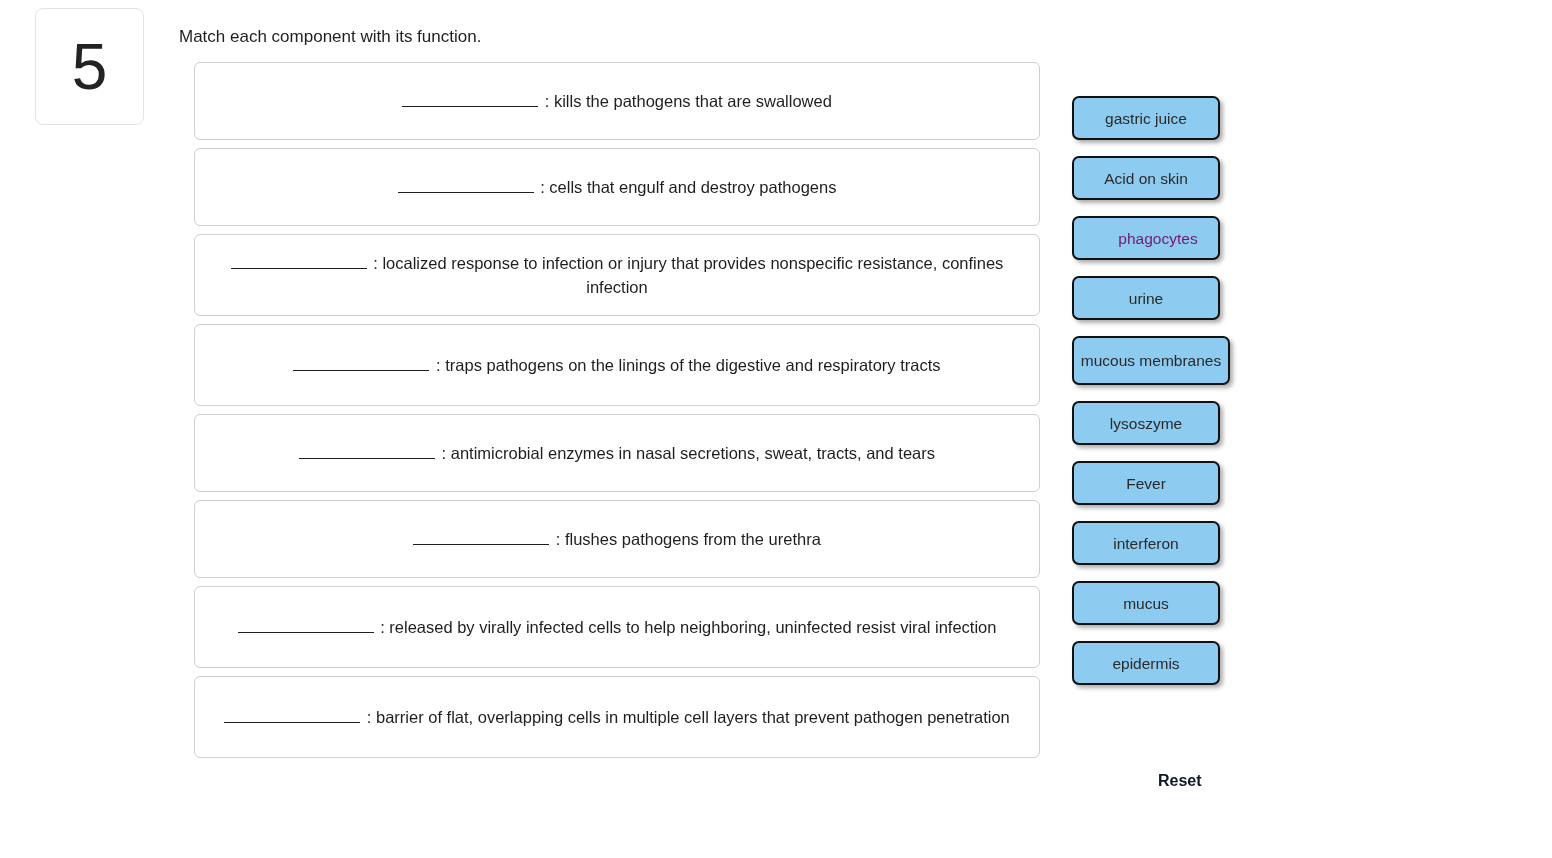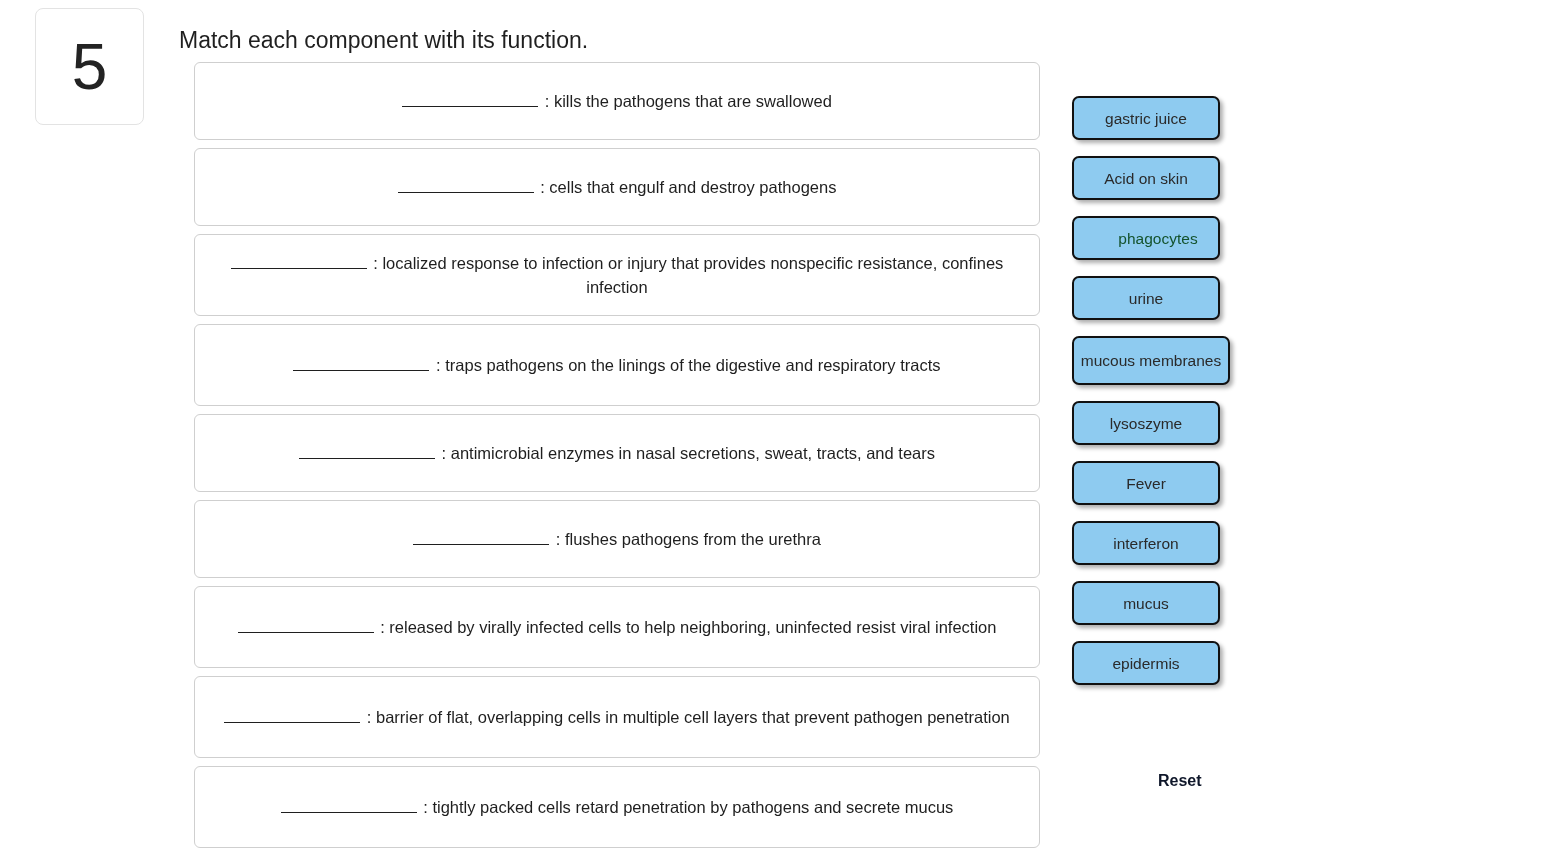--- a/index.html
+++ b/index.html
@@ -40,21 +40,21 @@
     font-weight: 400;
     color: #232323;
     line-height: 1;
   }
 
   
   .prompt {
     position: absolute;
     left: 179px;
     top: 27px;
-    font-size: 23px;
+    font-size: 17px;
     color: #1f1f1f;
     white-space: nowrap;
   }
 
   
   .dropzones {
     position: absolute;
     left: 194px;
     top: 62px;
     width: 846px;
@@ -114,21 +114,21 @@
     text-align: center;
     padding: 4px 6px;
     cursor: move;
     user-select: none;
   }
   .token.wide {
     width: 158px;
     min-height: 49px;
   }
   .token.dark {
-    color: #14532d;
+    color: #701a75;
     padding-left: 30px;
   }
 
   
   .reset-btn {
     position: absolute;
     left: 1158px;
     top: 772px;
     font-size: 16px;
     font-weight: bold;
@@ -169,23 +169,20 @@
       </div>
       <div class="dropzone h1">
         <div class="dz-text"><span class="blank"></span> <span>: flushes pathogens from the urethra</span></div>
       </div>
       <div class="dropzone h2">
         <div class="dz-text"><span class="blank"></span> <span>: released by virally infected cells to help neighboring, uninfected resist viral infection</span></div>
       </div>
       <div class="dropzone h2">
         <div class="dz-text"><span class="blank"></span> <span>: barrier of flat, overlapping cells in multiple cell layers that prevent pathogen penetration</span></div>
       </div>
-      <div class="dropzone h2">
-        <div class="dz-text"><span class="blank"></span> <span>: tightly packed cells retard penetration by pathogens and secrete mucus</span></div>
-      </div>
     </div>
 
   <div class="tokens">
       <div class="token">
         <span>gastric juice</span>
       </div>
       <div class="token">
         <span>Acid on skin</span>
       </div>
       <div class="token dark">

